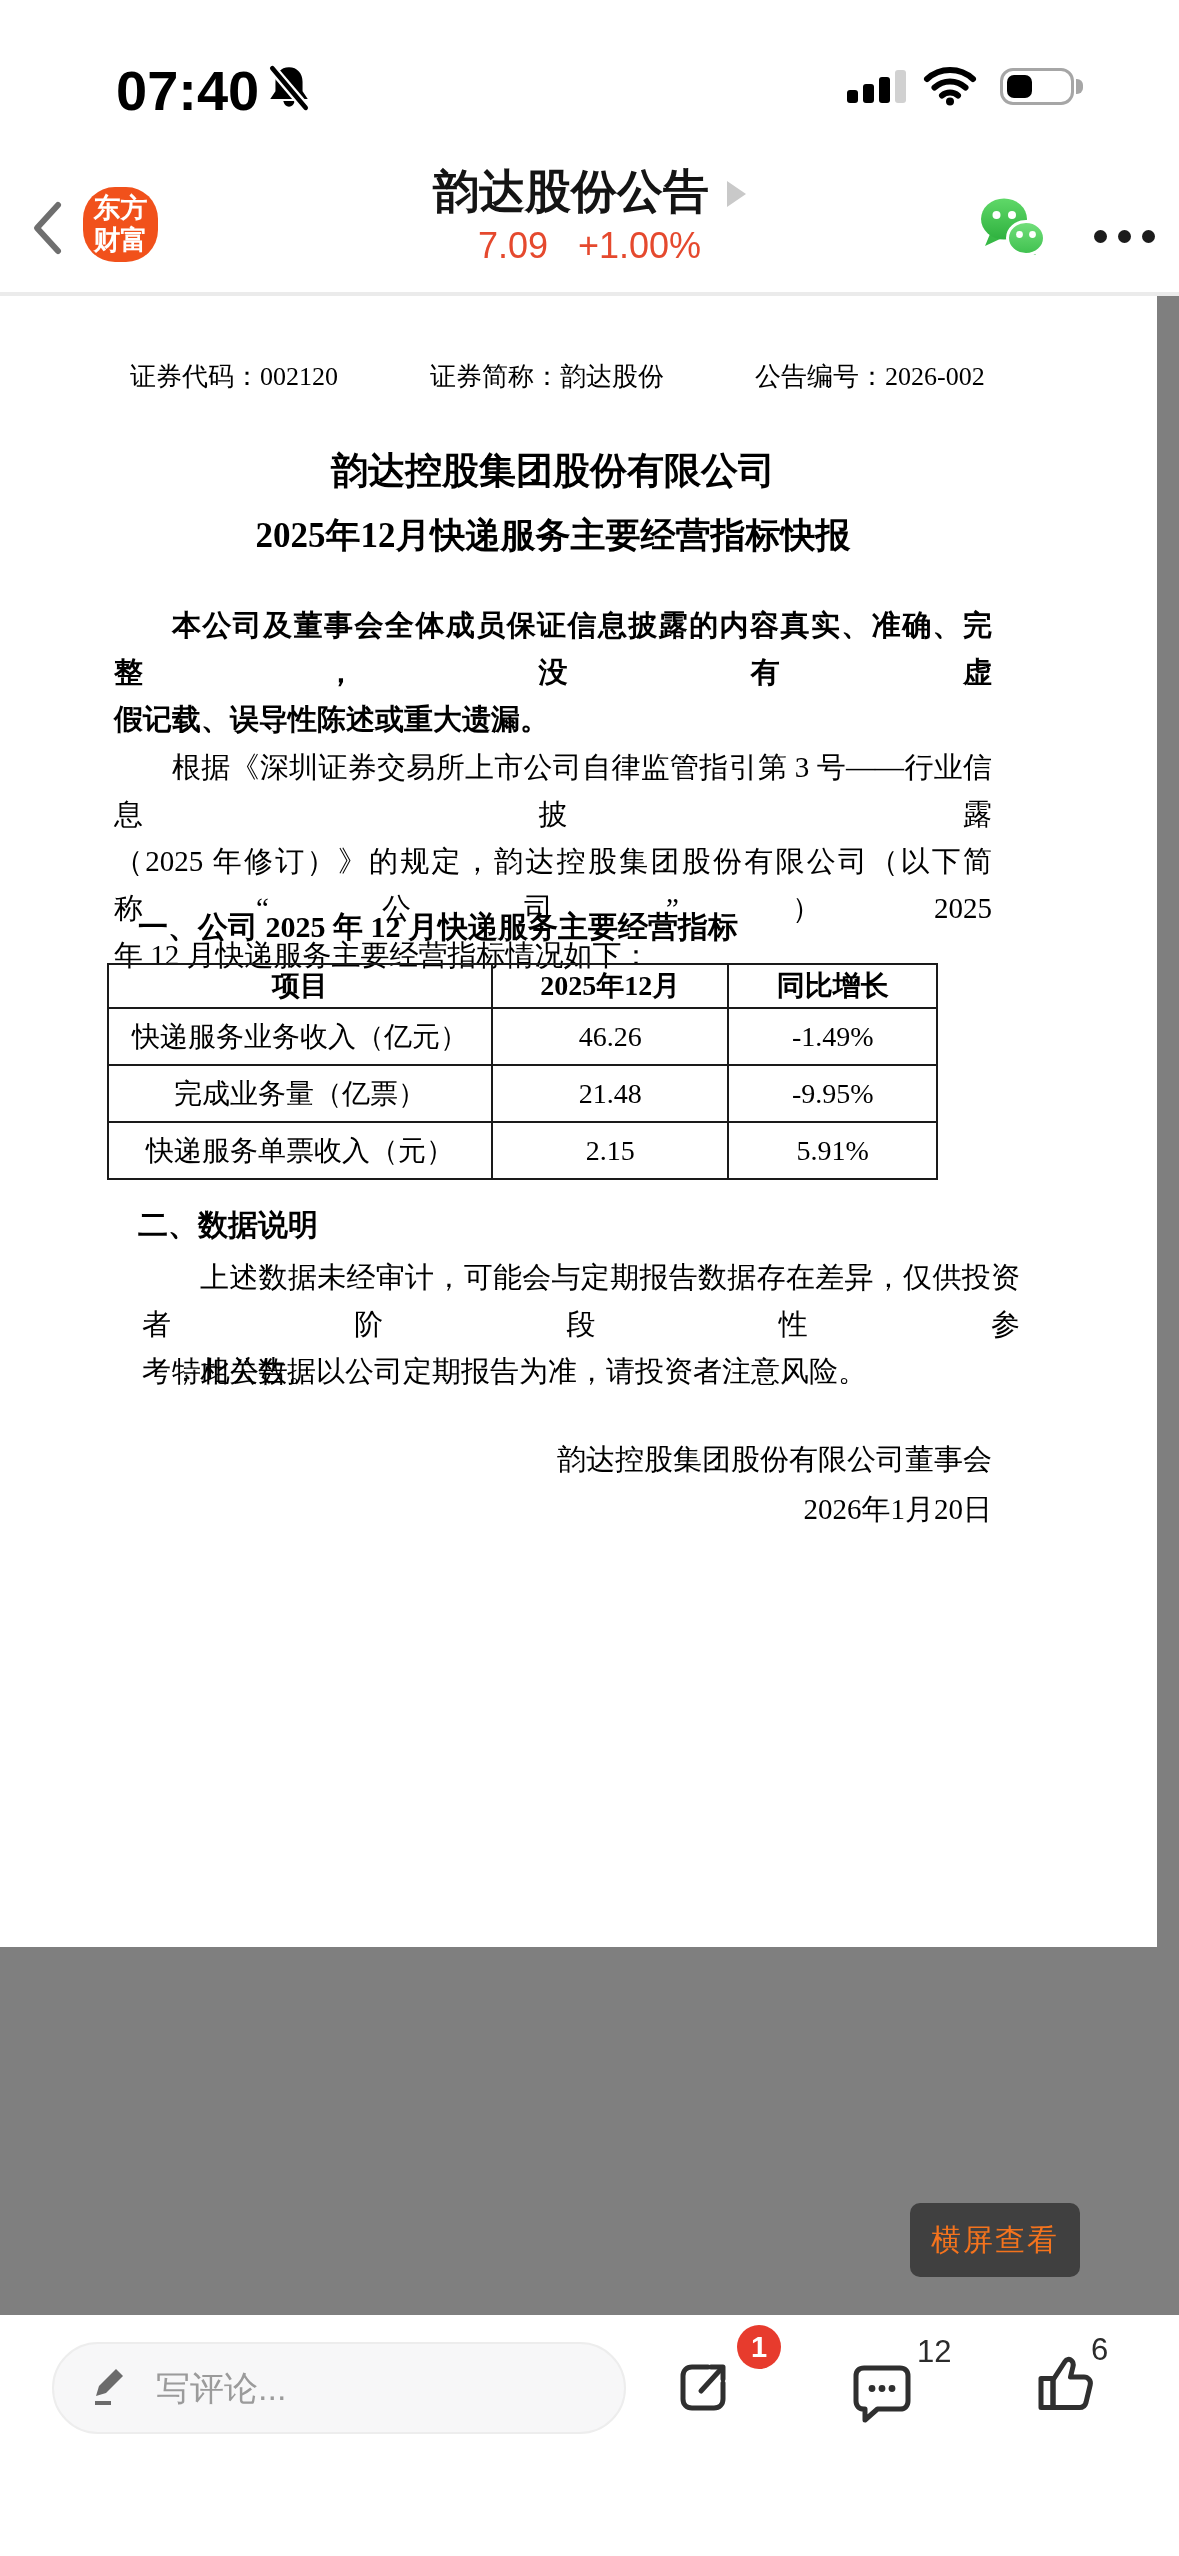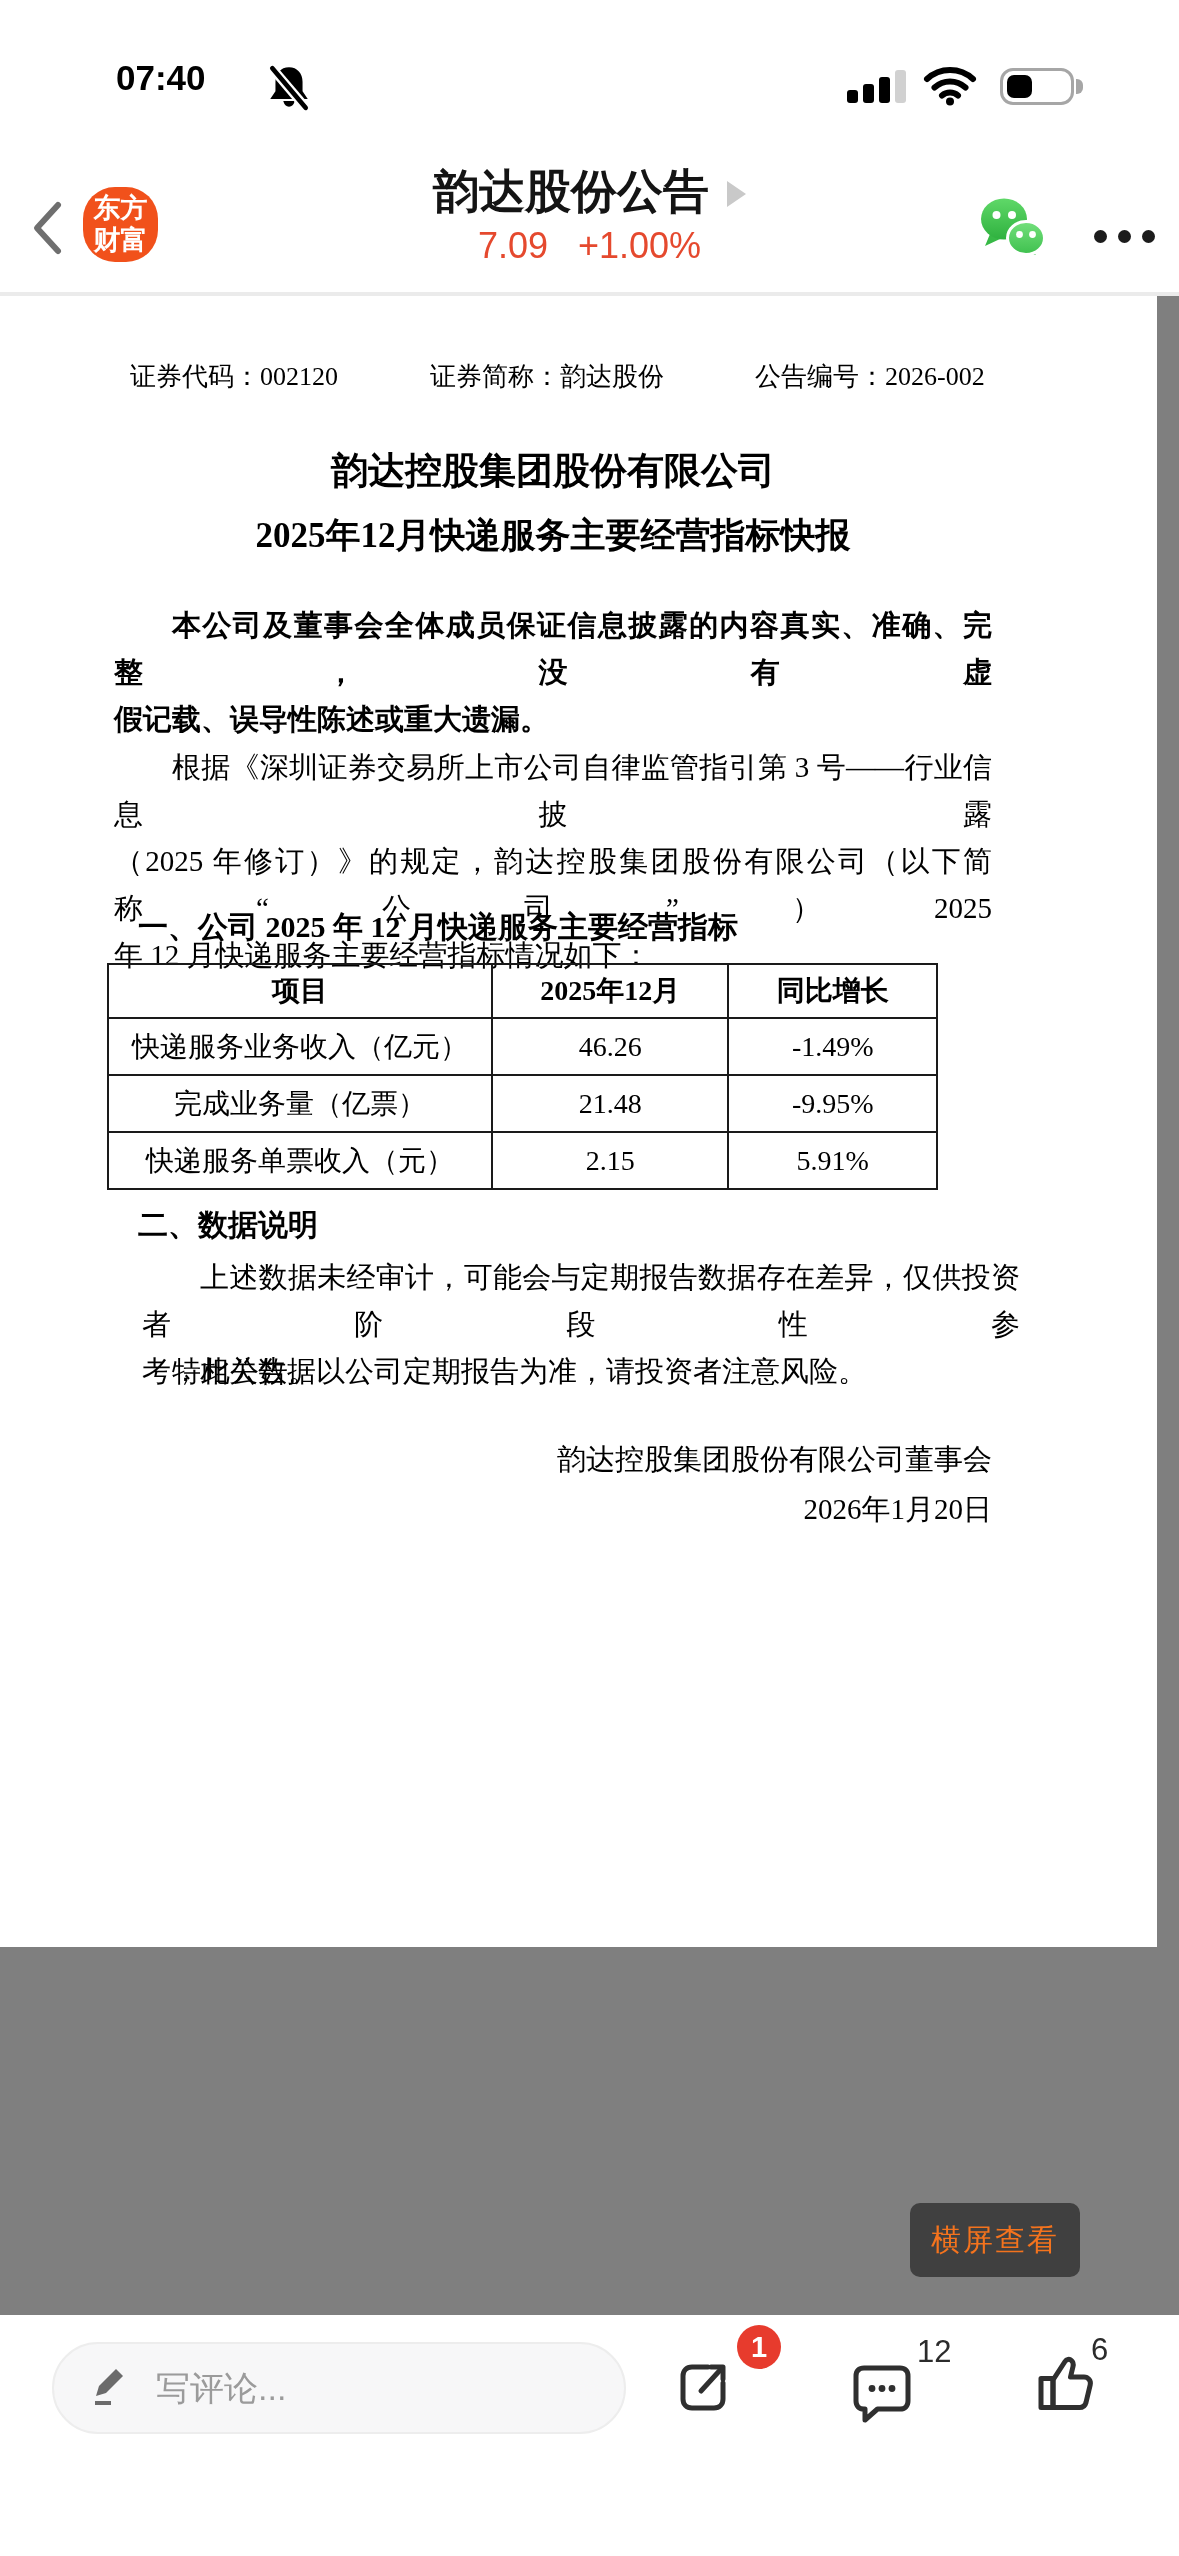--- a/index.html
+++ b/index.html
@@ -2,21 +2,21 @@
 <html><head>
 <meta charset="utf-8">
 <style>
   html,body{margin:0;padding:0;background:#fff;}
   #screen{position:relative;width:1179px;height:2556px;background:#fff;overflow:hidden;
           font-family:"Liberation Sans","DejaVu Sans",sans-serif;color:#000;}
   #screen *{box-sizing:border-box;}
   .abs{position:absolute;}
 
   
-  .status-time{left:116px;top:58px;font-size:35px;font-weight:700;color:#000;letter-spacing:0;}
+  .status-time{left:116px;top:58px;font-size:56px;font-weight:700;color:#000;letter-spacing:0;}
   .bell-wrap{left:264px;top:62px;}
   .sig-bars{left:847px;top:70px;display:flex;align-items:flex-end;gap:5px;height:33px;}
   .sig-bars i{display:block;width:11px;border-radius:3px;background:#000;}
   .sig-b1{height:13px;} .sig-b2{height:19px;} .sig-b3{height:26px;}
   .sig-b4{height:33px;background:#d1d1d1 !important;}
   .wifi-wrap{left:923px;top:66px;}
   .battery{left:1000px;top:68px;width:74px;height:37px;border:3px solid #a6a6a6;border-radius:13px;}
   .battery-fill{position:absolute;left:4px;top:4px;width:25px;height:23px;background:#000;border-radius:7px;}
   .battery-nub{left:1076px;top:79px;width:7px;height:15px;background:#a6a6a6;border-radius:0 6px 6px 0;}
 
@@ -49,21 +49,21 @@
   .para .ln{white-space:nowrap;}
   .jline{text-align:justify;text-align-last:justify;white-space:normal !important;}
   .indent{text-indent:58px;}
   .para1{top:306px;font-weight:700;}
   .para2{top:448px;}
   .sec-head{font-size:30px;font-weight:700;line-height:38px;margin-left:20px;}
   .h1{left:118px;top:612px;}
   .h2{left:118px;top:910px;}
   .doc-table{left:107px;top:667px;width:831px;border-collapse:collapse;font-size:28px;}
   .doc-table th,.doc-table td{border:2px solid #1a1a1a;text-align:center;vertical-align:middle;padding:0;}
-  .doc-table th{height:54px;font-weight:700;}
+  .doc-table th{height:44px;font-weight:700;}
   .doc-table td{height:57px;font-weight:400;}
   .para3{top:958px;margin-left:28px;}
   .para4{top:1052px;left:114px;width:878px;font-size:29px;line-height:47px;text-indent:58px;}
   .sign-line{left:114px;width:878px;text-align:right;font-size:29px;line-height:40px;}
   .signature{top:1143px;}
   .doc-date{top:1193px;}
   .landscape-btn{left:910px;top:1907px;width:170px;height:74px;background:#404040;border-radius:10px;
                  color:#f4731d;font-size:30px;letter-spacing:2px;display:flex;align-items:center;
                  justify-content:center;cursor:pointer;font-family:"Liberation Sans",sans-serif;}
 

